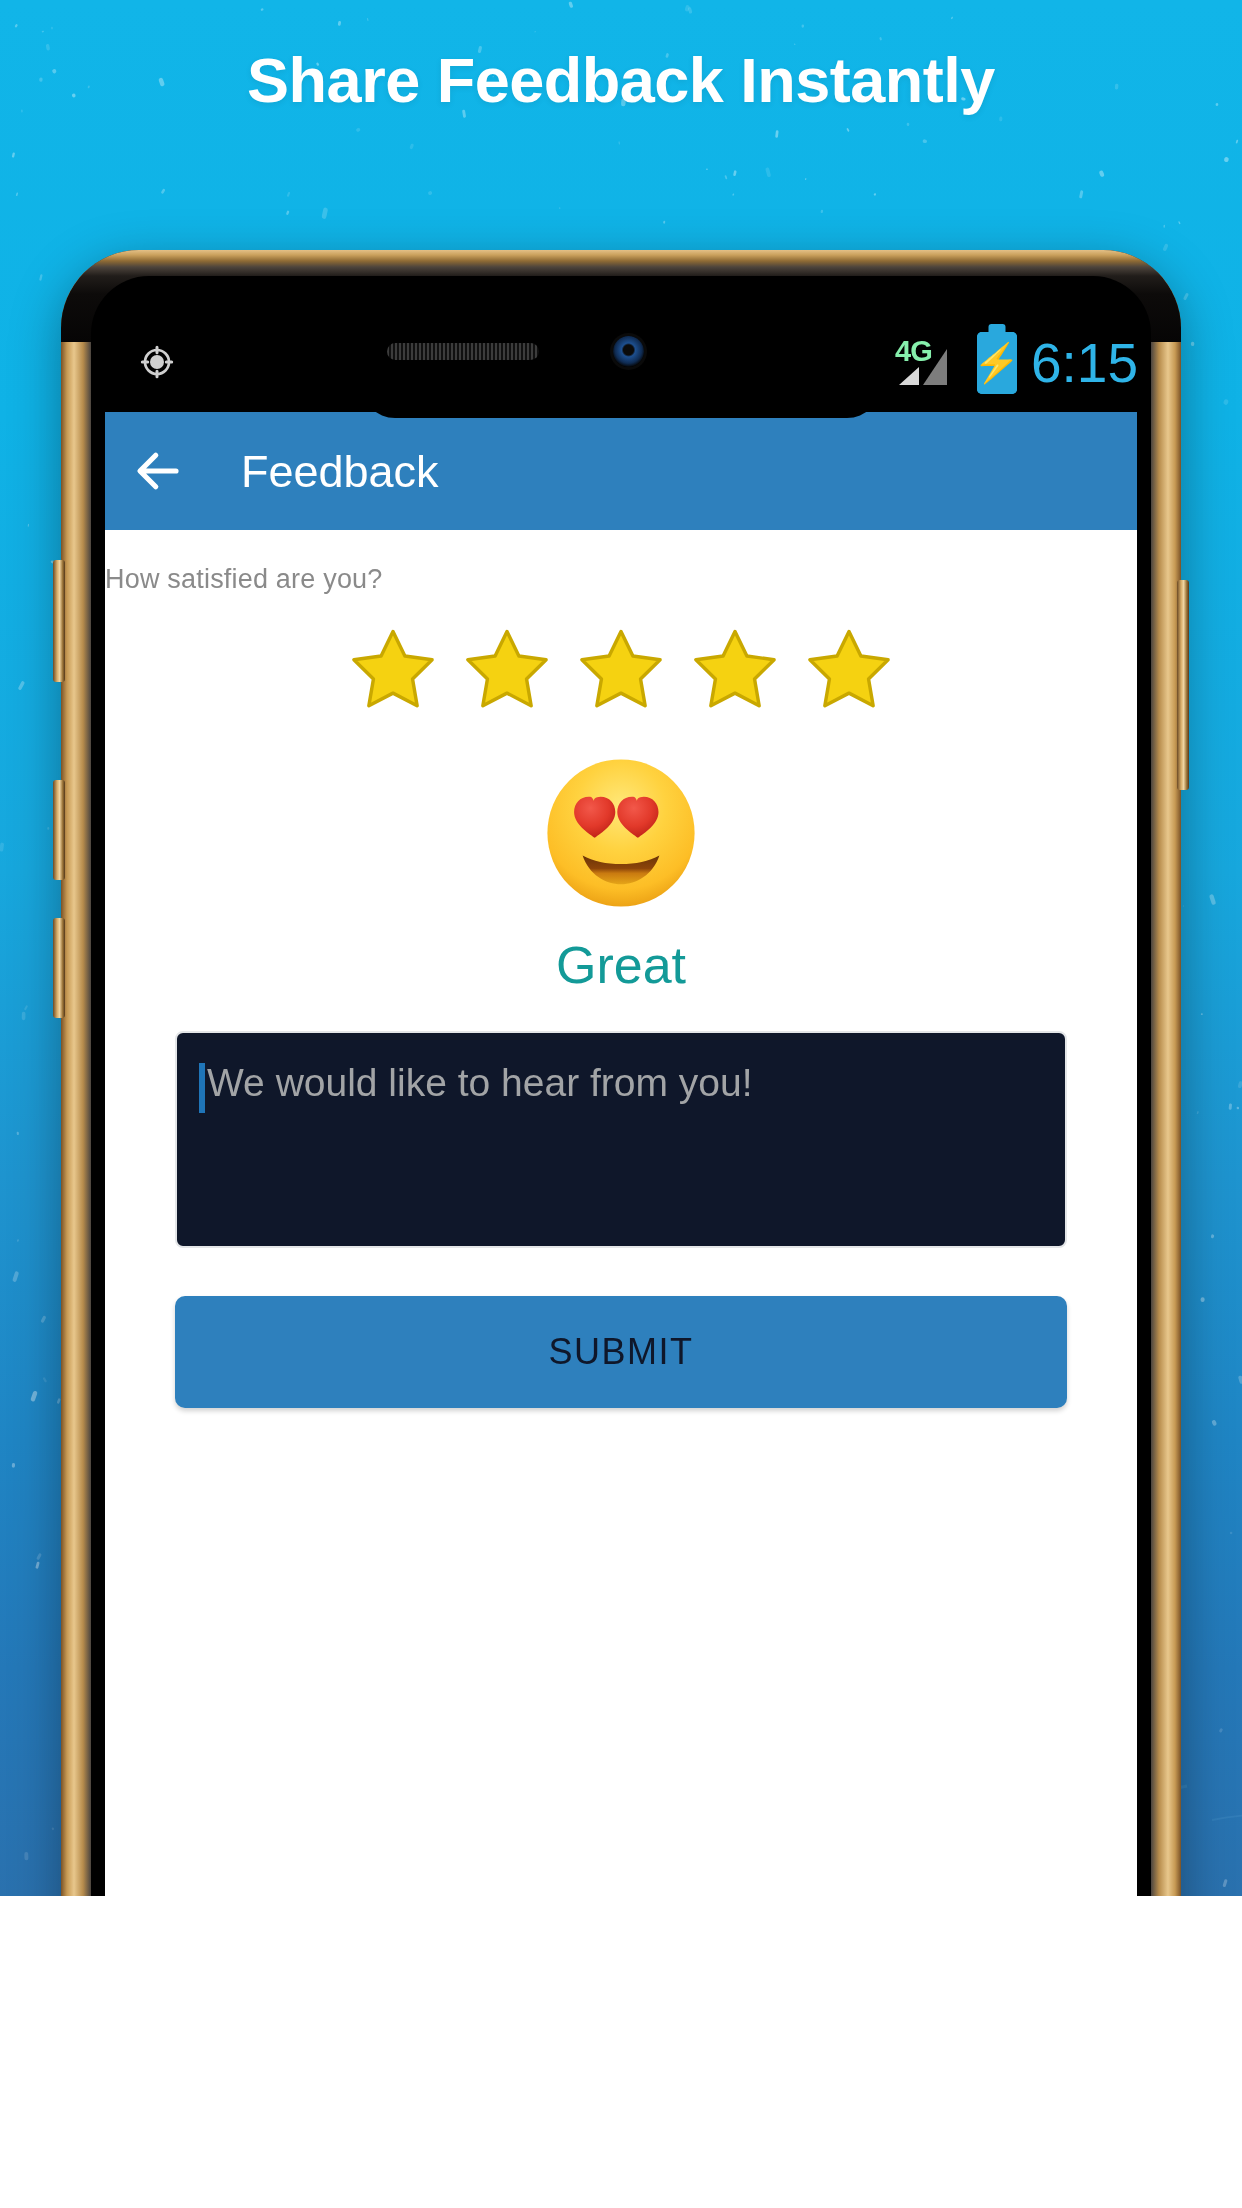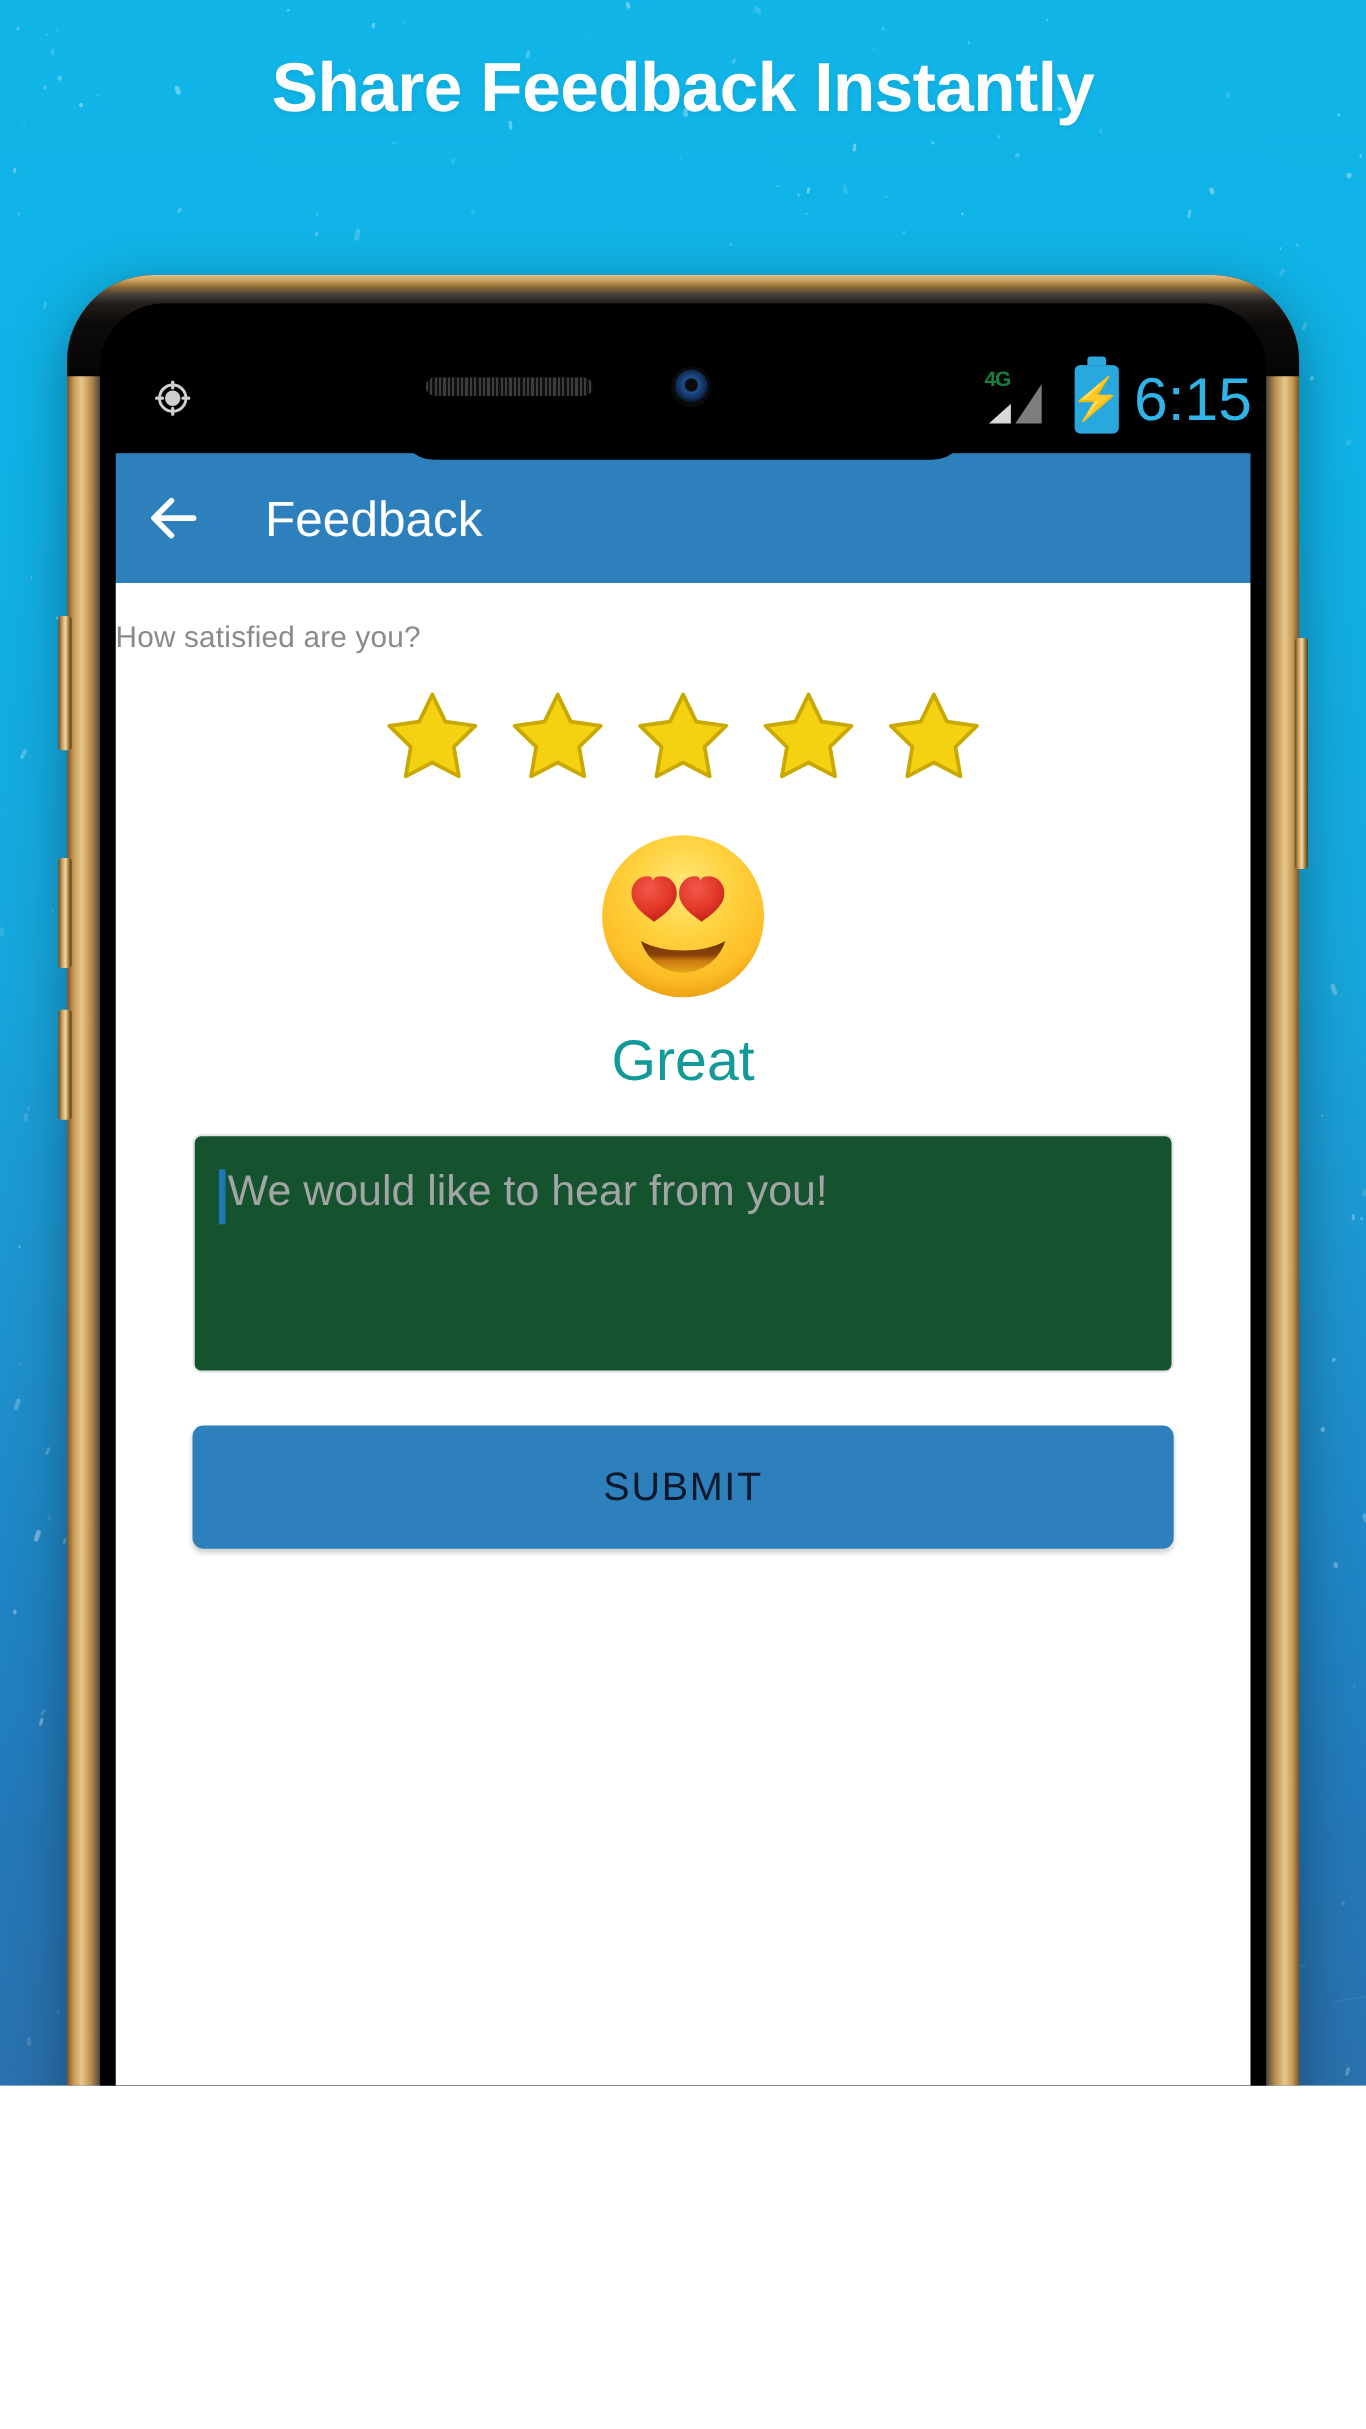--- a/index.html
+++ b/index.html
@@ -167,22 +167,22 @@
     right: 0;
     top: 42px;
     display: flex;
     align-items: center;
     gap: 14px;
     z-index: 4;
   }
   .sig-wrap { position: relative; width: 70px; height: 52px; }
   .sig-4g {
     position: absolute; left: 2px; top: -2px;
-    color: #15803d;
-    font-size: 19px;
+    color: #86efac;
+    font-size: 29px;
     font-weight: bold;
     letter-spacing: -1px;
     text-align: center;
   }
   .sig-bars { position: absolute; left: 4px; bottom: 2px; }
   .battery {
     position: relative;
     width: 40px; height: 62px;
     border-radius: 5px;
     background: #29a8dd;
@@ -266,21 +266,21 @@
     color: #139a98;
     font-size: 52px;
   }
 
   .field {
     margin: 36px auto 0;
     width: 892px;
     height: 217px;
     border: 2px solid #e4e6e8;
     border-radius: 8px;
-    background: #14532d;
+    background: #0f172a;
     position: relative;
   }
   .caret {
     position: absolute;
     left: 22px;
     top: 30px;
     width: 6px;
     height: 50px;
     background: #1f75b8;
   }

